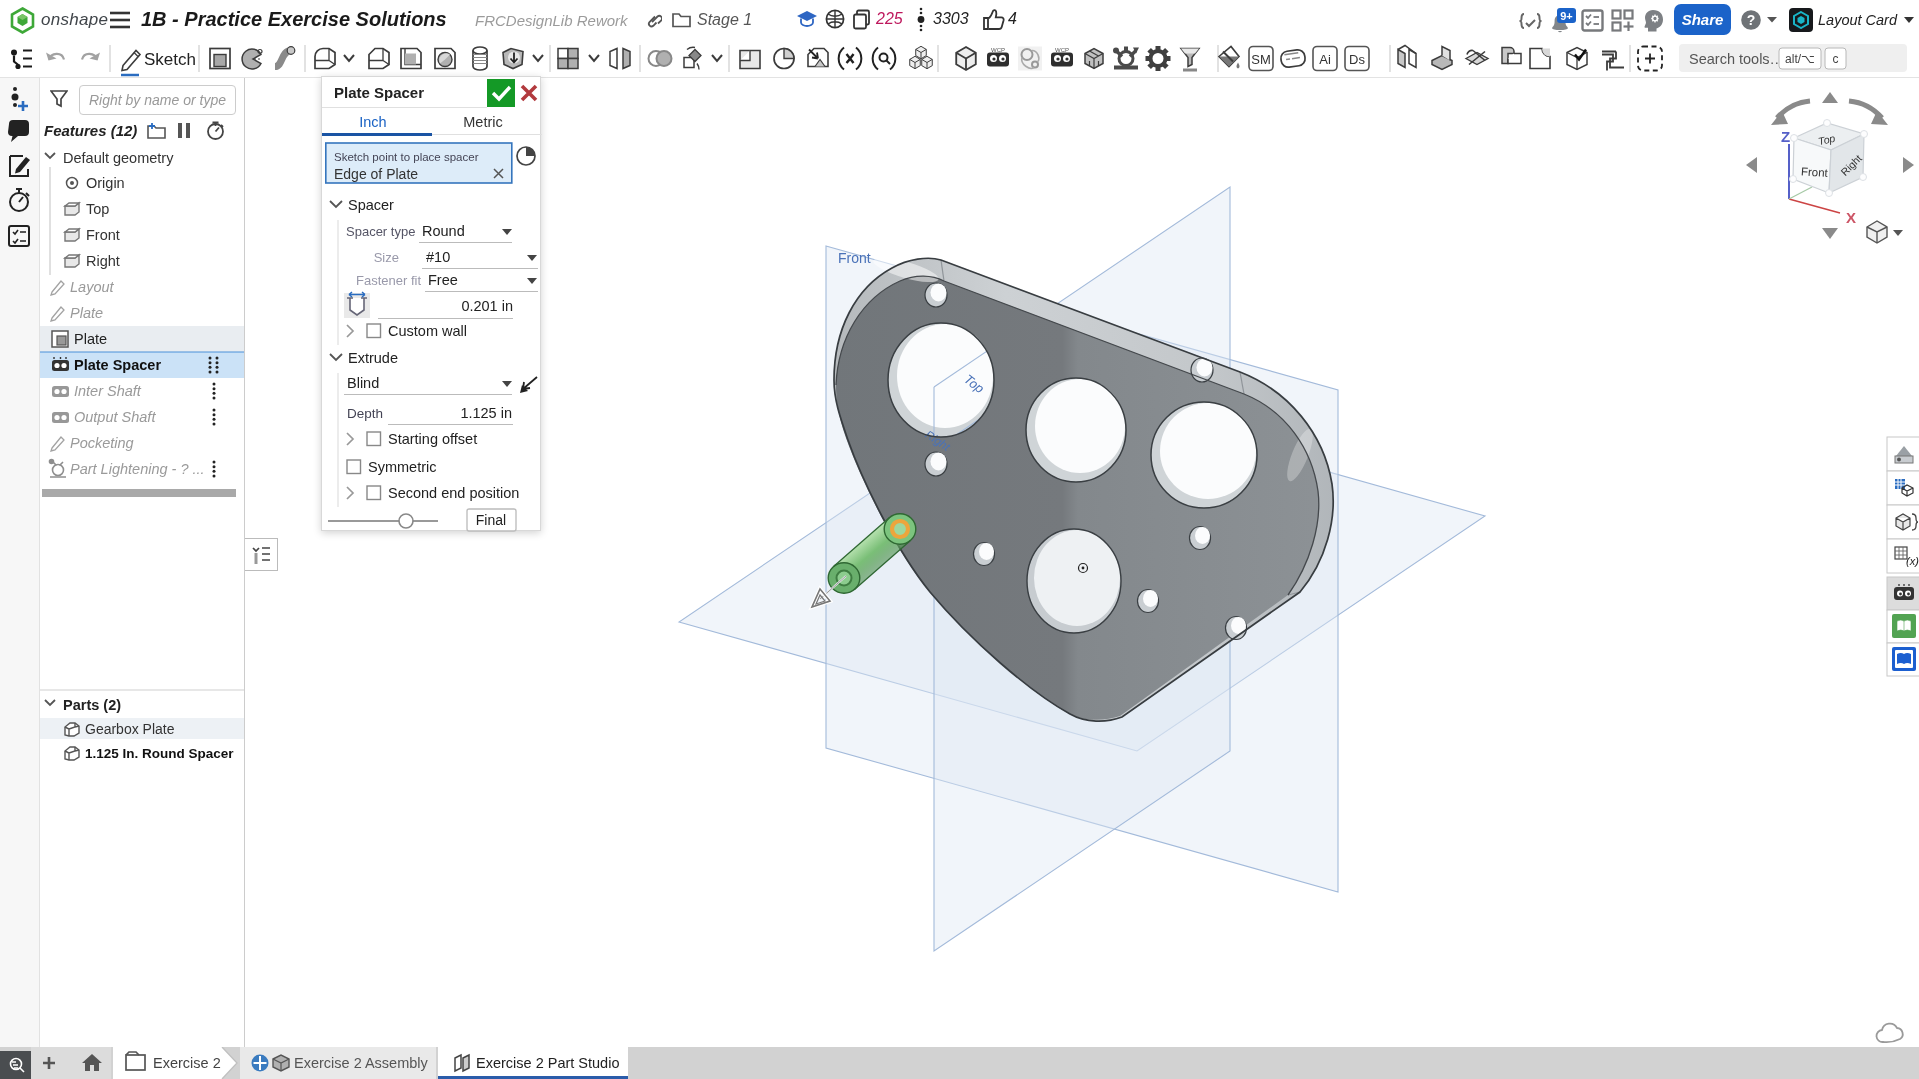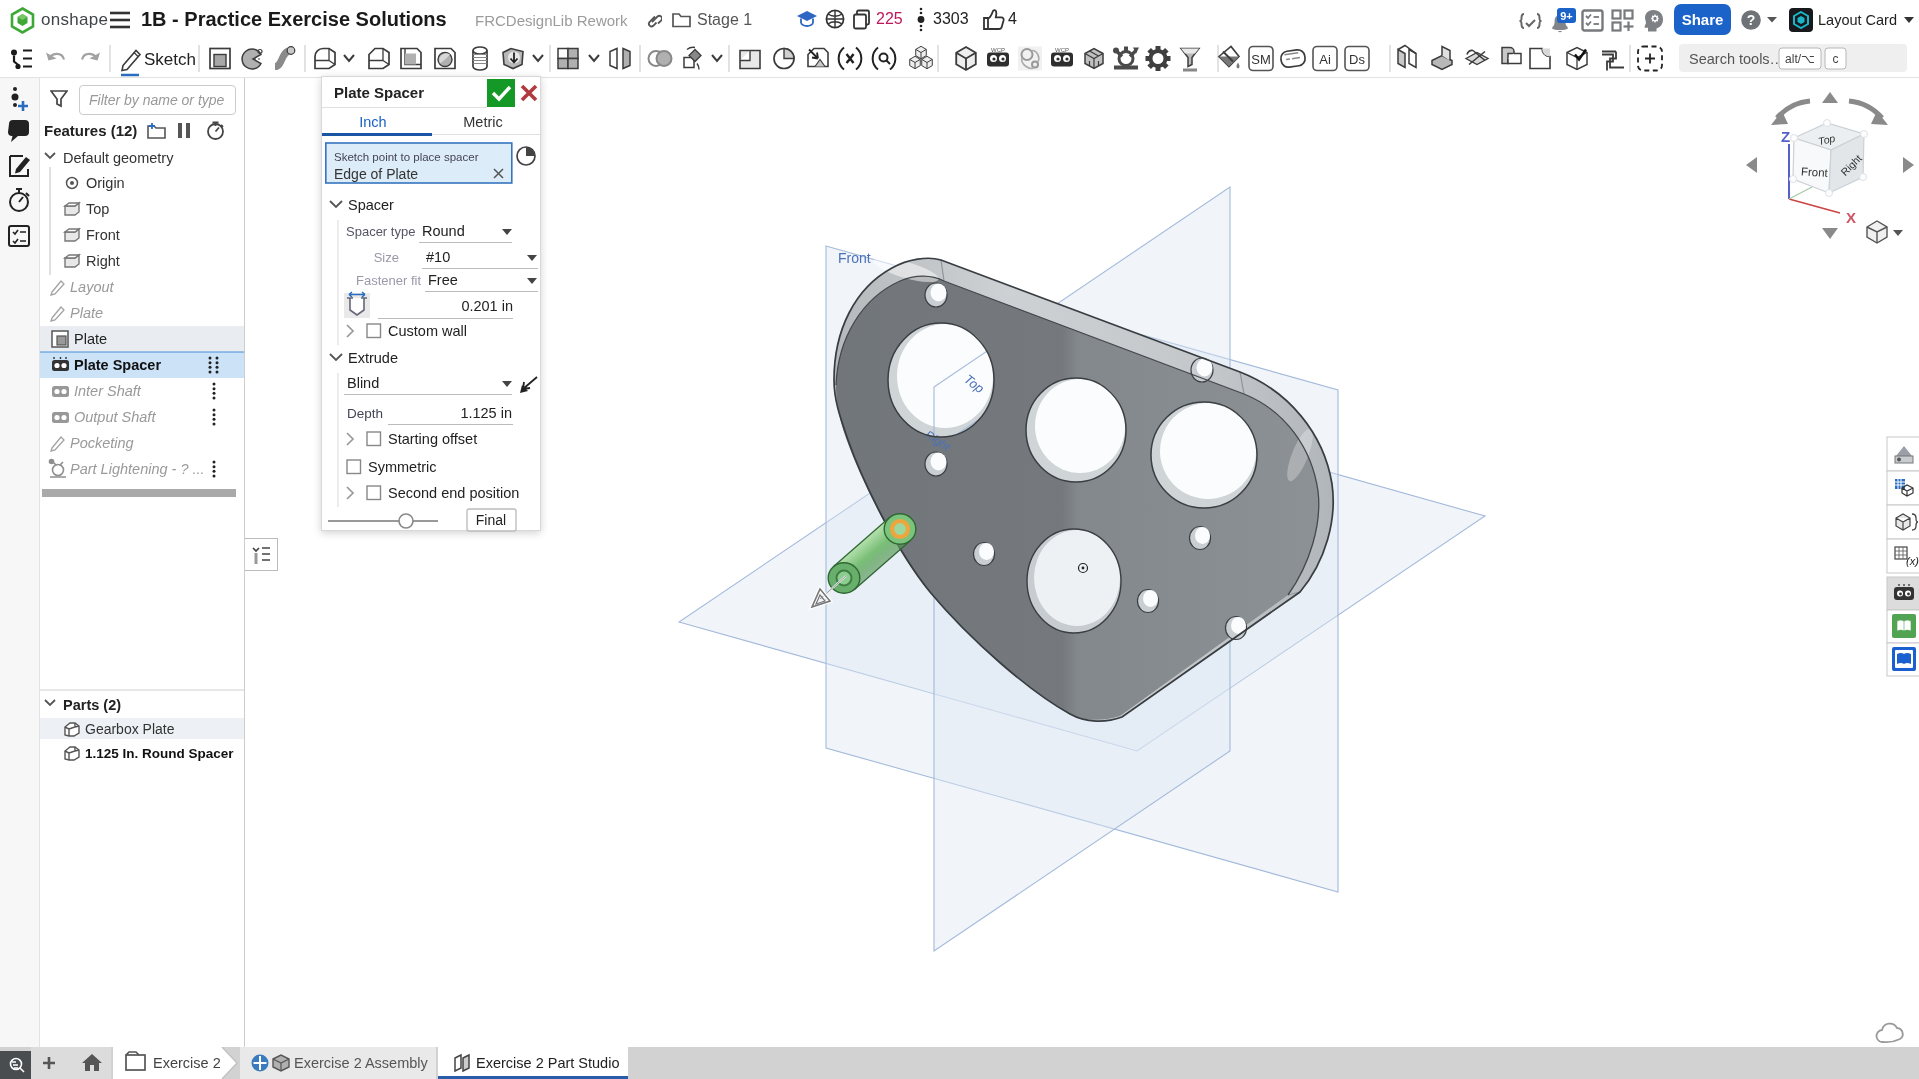--- a/index.html
+++ b/index.html
@@ -1,18 +1,18 @@
 <!DOCTYPE html>
 <html><head>
 <meta charset="utf-8">
 <style>
 * { margin:0; padding:0; box-sizing:border-box; }
 html,body { width:1919px; height:1079px; overflow:hidden; background:#fff;
   font-family:"Liberation Sans", sans-serif; }
-.abs { position:absolute; }
+.abs { position:absolute;font-style:italic; }
 #topbar { position:absolute; left:0; top:0; width:1919px; height:40px; background:#fff; }
 #toolbar { position:absolute; left:0; top:40px; width:1919px; height:38px; background:#fff; border-bottom:1px solid #e3e3e3; }
 #leftstrip { position:absolute; left:0; top:78px; width:40px; height:969px; background:#f7f7f7; border-right:1px solid #e2e2e2; }
 #leftpanel { position:absolute; left:40px; top:78px; width:205px; height:969px; background:#fff; border-right:1px solid #ccc; }
 #viewport { position:absolute; left:246px; top:78px; width:1673px; height:969px; background:#fff; }
 #bottombar { position:absolute; left:0; top:1047px; width:1617px; height:32px; background:#d4d4d4; }
 #dialog { position:absolute; left:321px; top:76px; width:220px; height:455px; background:#fff;
   border:1px solid #d8d8d8; box-shadow:0 2px 8px rgba(0,0,0,0.18); }
 svg { display:block; }
 .ic { position:absolute; }
@@ -651,21 +651,21 @@
     <rect x="-10" y="-10" width="20" height="20" rx="2" fill="none" stroke="#222" stroke-width="2"></rect>
     <path d="M-6 -4 l2 2 l3 -4 M-6 5 l2 2 l3 -4" fill="none" stroke="#222" stroke-width="1.6"></path>
     <path d="M1 -4 h6 M1 5 h6" stroke="#222" stroke-width="1.6"></path>
   </g>
 </svg>
 </div>
 <div id="leftpanel">
   <svg class="ic" style="left:10px;top:12px" width="18" height="18" viewBox="0 0 18 18">
     <path d="M1 1 H17 L11 9 V16 L7 14 V9 Z" fill="none" stroke="#444" stroke-width="1.7"></path>
   </svg>
-  <div class="abs" style="left:39px;top:7px;width:157px;height:30px;border:1px solid #ccc;border-radius:4px;font-style:italic;color:#999;font-size:14px;line-height:28px;padding-left:9px;">Filter by name or type</div>
+  <div class="abs" style="left:39px;top:7px;width:157px;height:30px;border:1px solid #ccc;border-radius:4px;font-style:italic;color:#999;font-size:14px;line-height:28px;padding-left:9px;">Right by name or type</div>
   <div class="abs" style="left:4px;top:44px;font-size:15px;font-weight:bold;color:#222;">Features (12)</div>
   <svg class="ic" style="left:107px;top:45px" width="19" height="16" viewBox="0 0 19 16">
     <path d="M1 3 h6 l2 2 h9 v10 h-17 Z" fill="none" stroke="#555" stroke-width="1.6"></path>
     <path d="M5 0 v6 M2 3 h6" stroke="#2a6cc0" stroke-width="1.8" fill="none"></path>
   </svg>
   <g></g>
   <div class="abs" style="left:138px;top:45px;width:4px;height:15px;background:#555;"></div>
   <div class="abs" style="left:146px;top:45px;width:4px;height:15px;background:#555;"></div>
   <svg class="ic" style="left:166px;top:43px" width="19" height="19" viewBox="0 0 19 19">
     <circle cx="9.5" cy="10.5" r="7.5" fill="none" stroke="#444" stroke-width="1.8"></circle>

